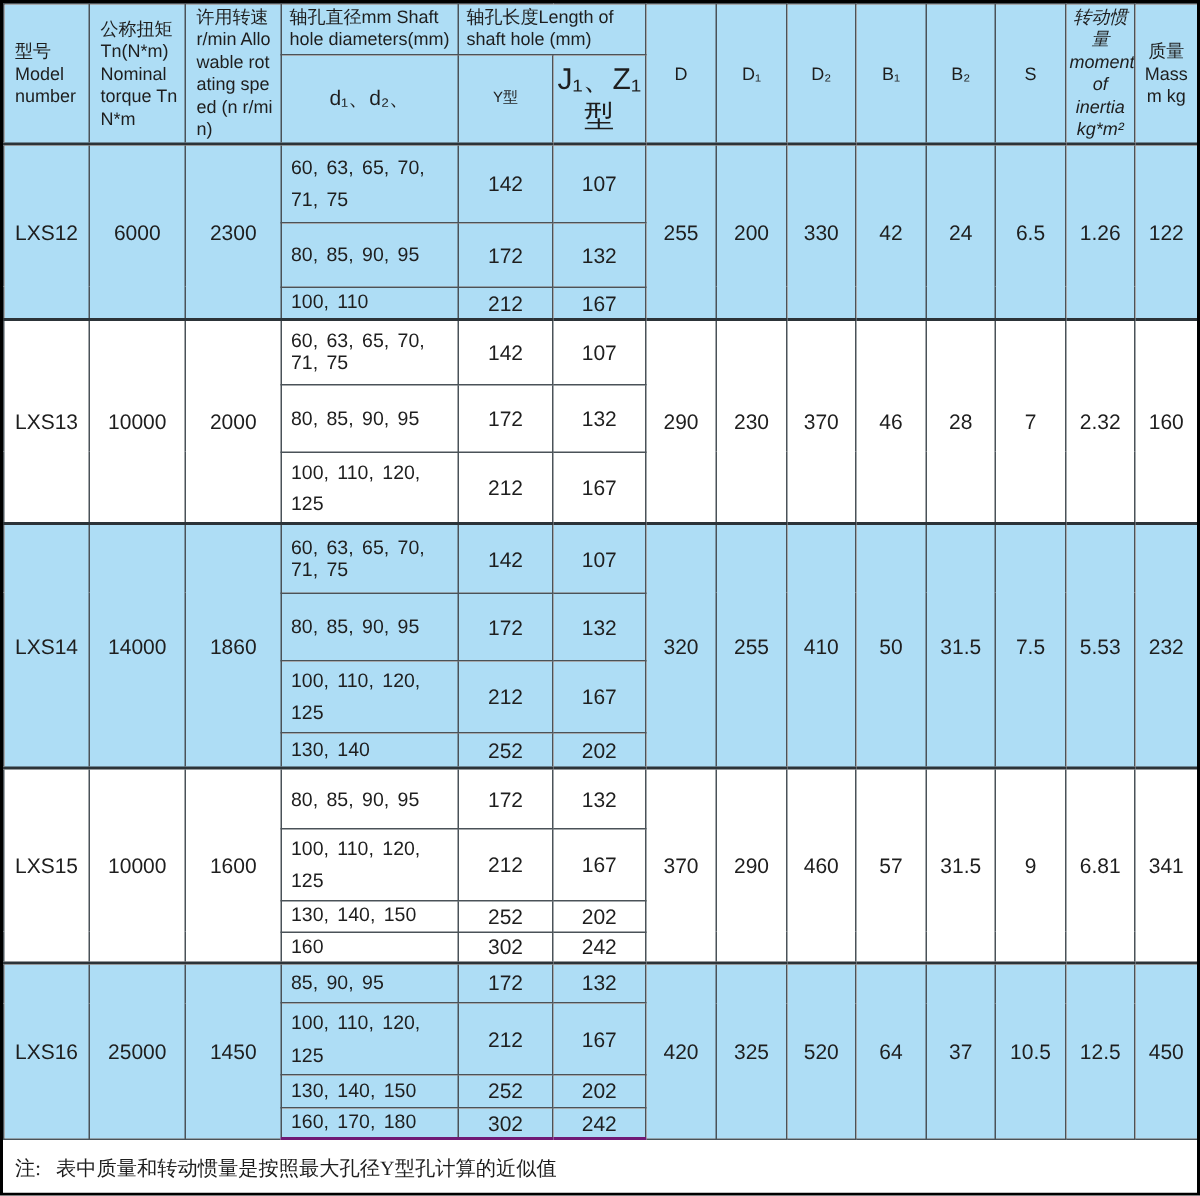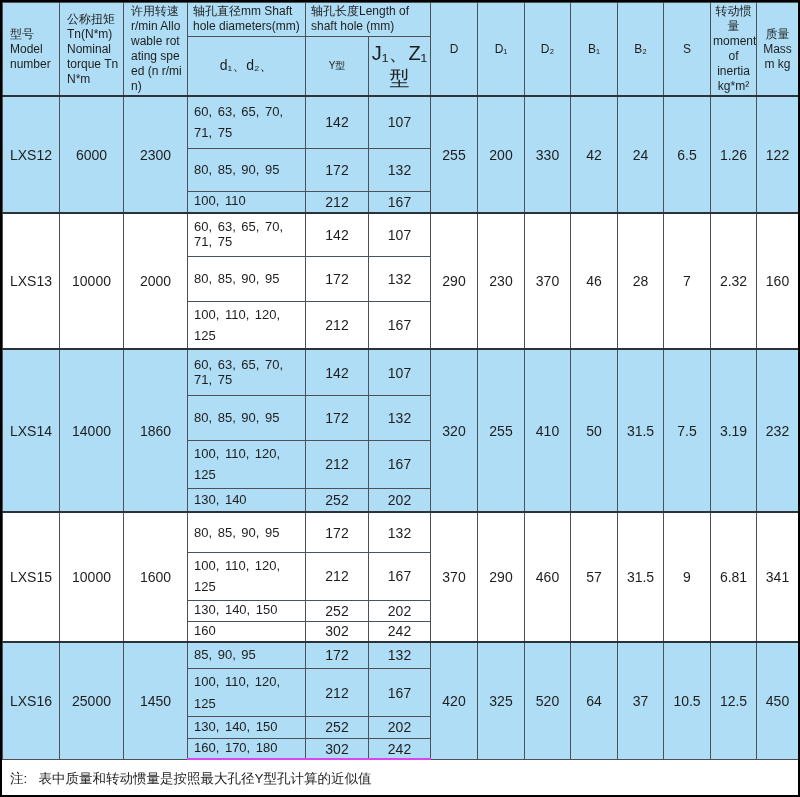--- a/index.html
+++ b/index.html
@@ -33,42 +33,42 @@
   }
   .spec thead th{
     background:var(--row_blue);
     font-weight:normal;
     font-size:12px;
     line-height:1.25;
   }
   th.al,td.al{text-align:left;padding-left:7px;padding-right:3px;}
   th.brk{word-break:break-all;}
   th.grp{font-size:12px;line-height:1.15;padding-left:5px;}
-  th.small{font-size:11px;line-height:1.2;}
+  th.small{font-size:11px;line-height:1.2;font-style:italic;}
   tbody.blue td{background:var(--row_blue);}
   tbody.white td{background:var(--row_white);}
   tbody tr:first-child td{border-top:2px solid #2c3338;}
   thead th{border-bottom-width:1px;}
-  .spec tbody:last-of-type tr:last-child td{border-bottom:2px solid #d946ef;}
+  .spec tbody:last-of-type tr:last-child td{border-bottom:2px solid #701a75;}
   td.dlist{
     text-align:left;
     padding:2px 3px 2px 6px;
     font-size:13px;
     word-spacing:2px;
     line-height:1.65;
   }
   td.num{font-size:14px;}
   td.tight{line-height:1.15;}
   .notes{
     background:#fff;
     padding:8px 10px 4px 8px;
   }
   .note-zh{
     margin:2px 0 0 0;
-    font-family:Liberation Sans, sans-serif;
+    font-family:Liberation Serif, serif;
     font-size:13.5px;
     white-space:pre-wrap;
   }
   .note-en{
     margin:8px 0 0 0;
     font-size:13.5px;
   }
 </style>
 </head>
 <body>
@@ -178,21 +178,21 @@
       <td rowspan="4">1860</td>
       <td class="dlist tight">60, 63, 65, 70, 71, 75</td>
       <td class="num">142</td>
       <td class="num">107</td>
       <td rowspan="4" class="num">320</td>
       <td rowspan="4" class="num">255</td>
       <td rowspan="4" class="num">410</td>
       <td rowspan="4" class="num">50</td>
       <td rowspan="4" class="num">31.5</td>
       <td rowspan="4" class="num">7.5</td>
-      <td rowspan="4" class="num">3.19</td>
+      <td rowspan="4" class="num">5.53</td>
       <td rowspan="4" class="num">232</td>
     </tr>
     <tr style="height:45px">
       <td class="dlist">80, 85, 90, 95</td>
       <td class="num">172</td>
       <td class="num">132</td>
     </tr>
     <tr style="height:42px">
       <td class="dlist">100, 110, 120, 125</td>
       <td class="num">212</td>

